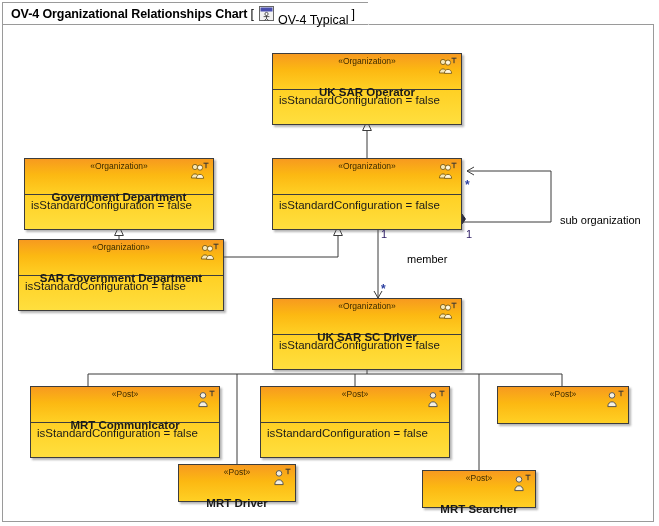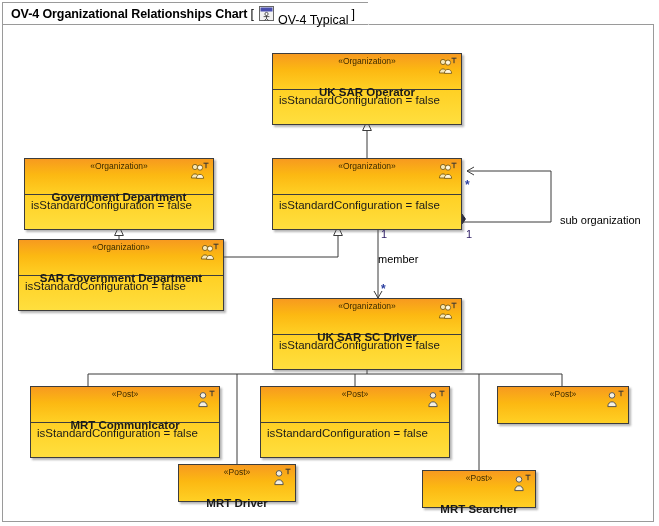--- a/index.html
+++ b/index.html
@@ -254,21 +254,21 @@
       <span class="tr-icon">
         <svg width="20" height="18" viewBox="0 0 20 18">
           <circle cx="8" cy="5.4" r="2.8" fill="#f4efe2" stroke="#4a4a4a" stroke-width="0.9"></circle>
           <path d="M3.8 16.6 C3.8 10.2 12.2 10.2 12.2 16.6 z" fill="#f4efe2" stroke="#4a4a4a" stroke-width="0.9"></path>
           <path d="M14.5 1.2 h5 M17 1.2 v5" stroke="#333" stroke-width="1" fill="none"></path>
         </svg>
       </span>
     </div>
   </div>
 
-  <div class="assoc-label" style="left:378px;top:253px;">member</div>
+  <div class="assoc-label" style="left:378px;top:253px;padding-left:29px;">member</div>
   <div class="assoc-label" style="left:524px;top:214px;margin-left:36px;">sub organization</div>
 
   <div class="mult" style="left:381px;top:228px;">1</div>
   <div class="mult star" style="left:381px;top:282px;">*</div>
   <div class="mult" style="left:466px;top:228px;">1</div>
   <div class="mult star" style="left:465px;top:178px;">*</div>
 
 </div>
 
 </body></html>

